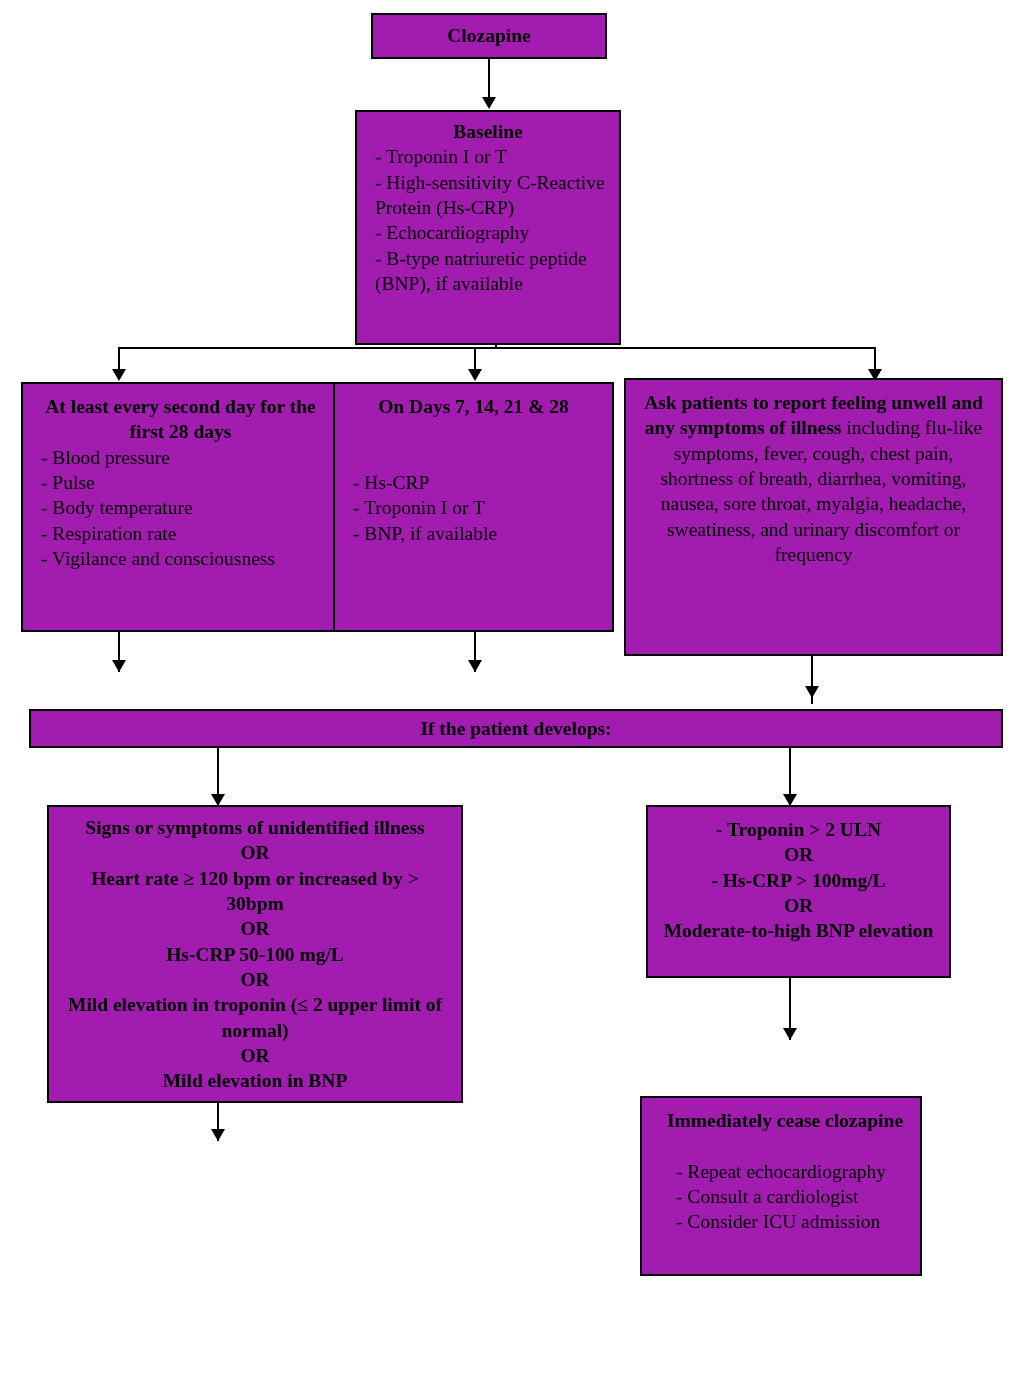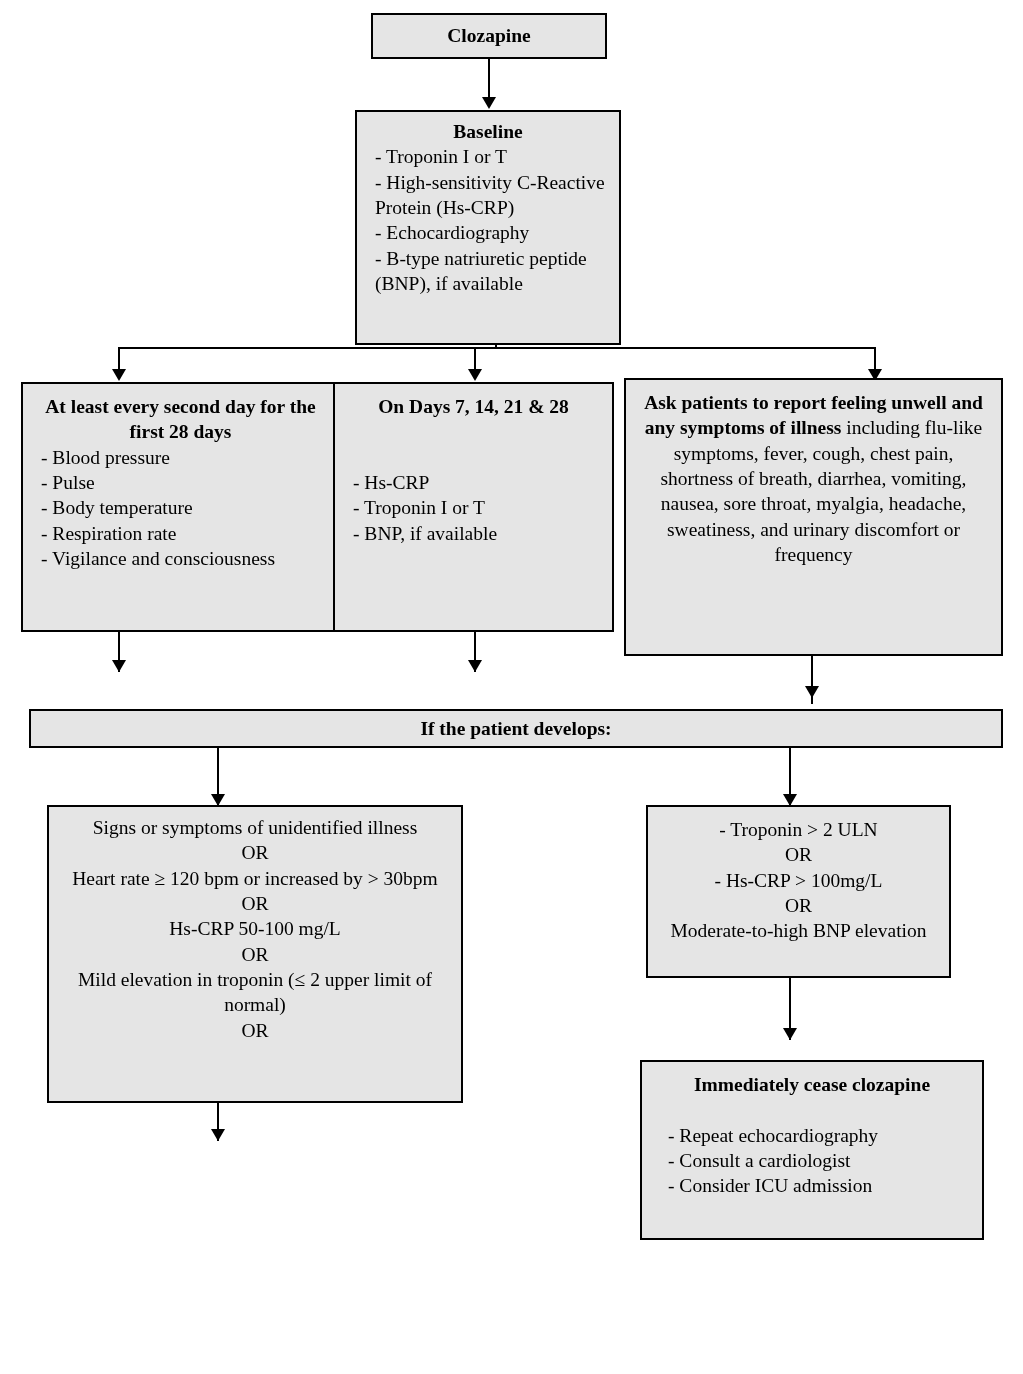--- a/index.html
+++ b/index.html
@@ -16,40 +16,41 @@
     position: relative;
     width: 1023px;
     height: 1374px;
     background: #ffffff;
     overflow: hidden;
   }
   .node {
     position: absolute;
     box-sizing: border-box;
     border: 2px solid #000000;
-    background: #e5e5e5;
+    background: #a21caf;
     text-align: center;
     line-height: 1.30;
     font-size: 19.5px;
   }
   .node .pad {
     padding: 6px 8px 4px 8px;
   }
   .title-bold {
     font-weight: bold;
     display: block;
   }
   .body-left {
     display: block;
     text-align: left;
     padding-left: 10px;
   }
   .body-center {
     display: block;
     text-align: center;
+    font-weight: bold;
   }
   .spacer {
     display: block;
     height: 1.30em;
   }
   .inline-bold { font-weight: bold; }
 
   
   .vline {
     position: absolute;
@@ -158,41 +159,42 @@
   <div class="node" style="left:47px; top:805px; width:416px; height:298px;">
     <div class="pad" style="padding-top:8px; padding-left:12px; padding-right:12px;">
       <span class="body-center">Signs or symptoms of unidentified illness</span>
       <span class="body-center">OR</span>
       <span class="body-center">Heart rate ≥ 120 bpm or increased by &gt; 30bpm</span>
       <span class="body-center">OR</span>
       <span class="body-center">Hs-CRP 50-100 mg/L</span>
       <span class="body-center">OR</span>
       <span class="body-center">Mild elevation in troponin (≤ 2 upper limit of normal)</span>
       <span class="body-center">OR</span>
+      <span class="body-center">Mild elevation in BNP</span>
     </div>
   </div>
 
   <div class="node" style="left:646px; top:805px; width:305px; height:173px;">
     <div class="pad" style="padding-top:10px;">
       <span class="body-center">- Troponin &gt; 2 ULN</span>
       <span class="body-center">OR</span>
       <span class="body-center">- Hs-CRP &gt; 100mg/L</span>
       <span class="body-center">OR</span>
       <span class="body-center">Moderate-to-high BNP elevation</span>
     </div>
   </div>
 
   <div class="vline" style="left:217px; top:1103px; height:38px;"></div>
   <div class="arrowhead" style="left:211px; top:1129px;"></div>
 
   <div class="vline" style="left:789px; top:978px; height:62px;"></div>
   <div class="arrowhead" style="left:783px; top:1028px;"></div>
 
 
-  <div class="node" style="left:640px; top:1060px; width:344px; height:180px; text-align:left;">
+  <div class="node" style="left:640px; top:1096px; width:282px; height:180px; text-align:left;padding-left:8px;">
     <div class="pad" style="padding-top:10px;">
       <span class="title-bold" style="text-align:center;">Immediately cease clozapine</span>
       <span class="spacer"></span>
       <span class="body-left" style="padding-left:18px;">- Repeat echocardiography</span>
       <span class="body-left" style="padding-left:18px;">- Consult a cardiologist</span>
       <span class="body-left" style="padding-left:18px;">- Consider ICU admission</span>
     </div>
   </div>
 
 </div>

